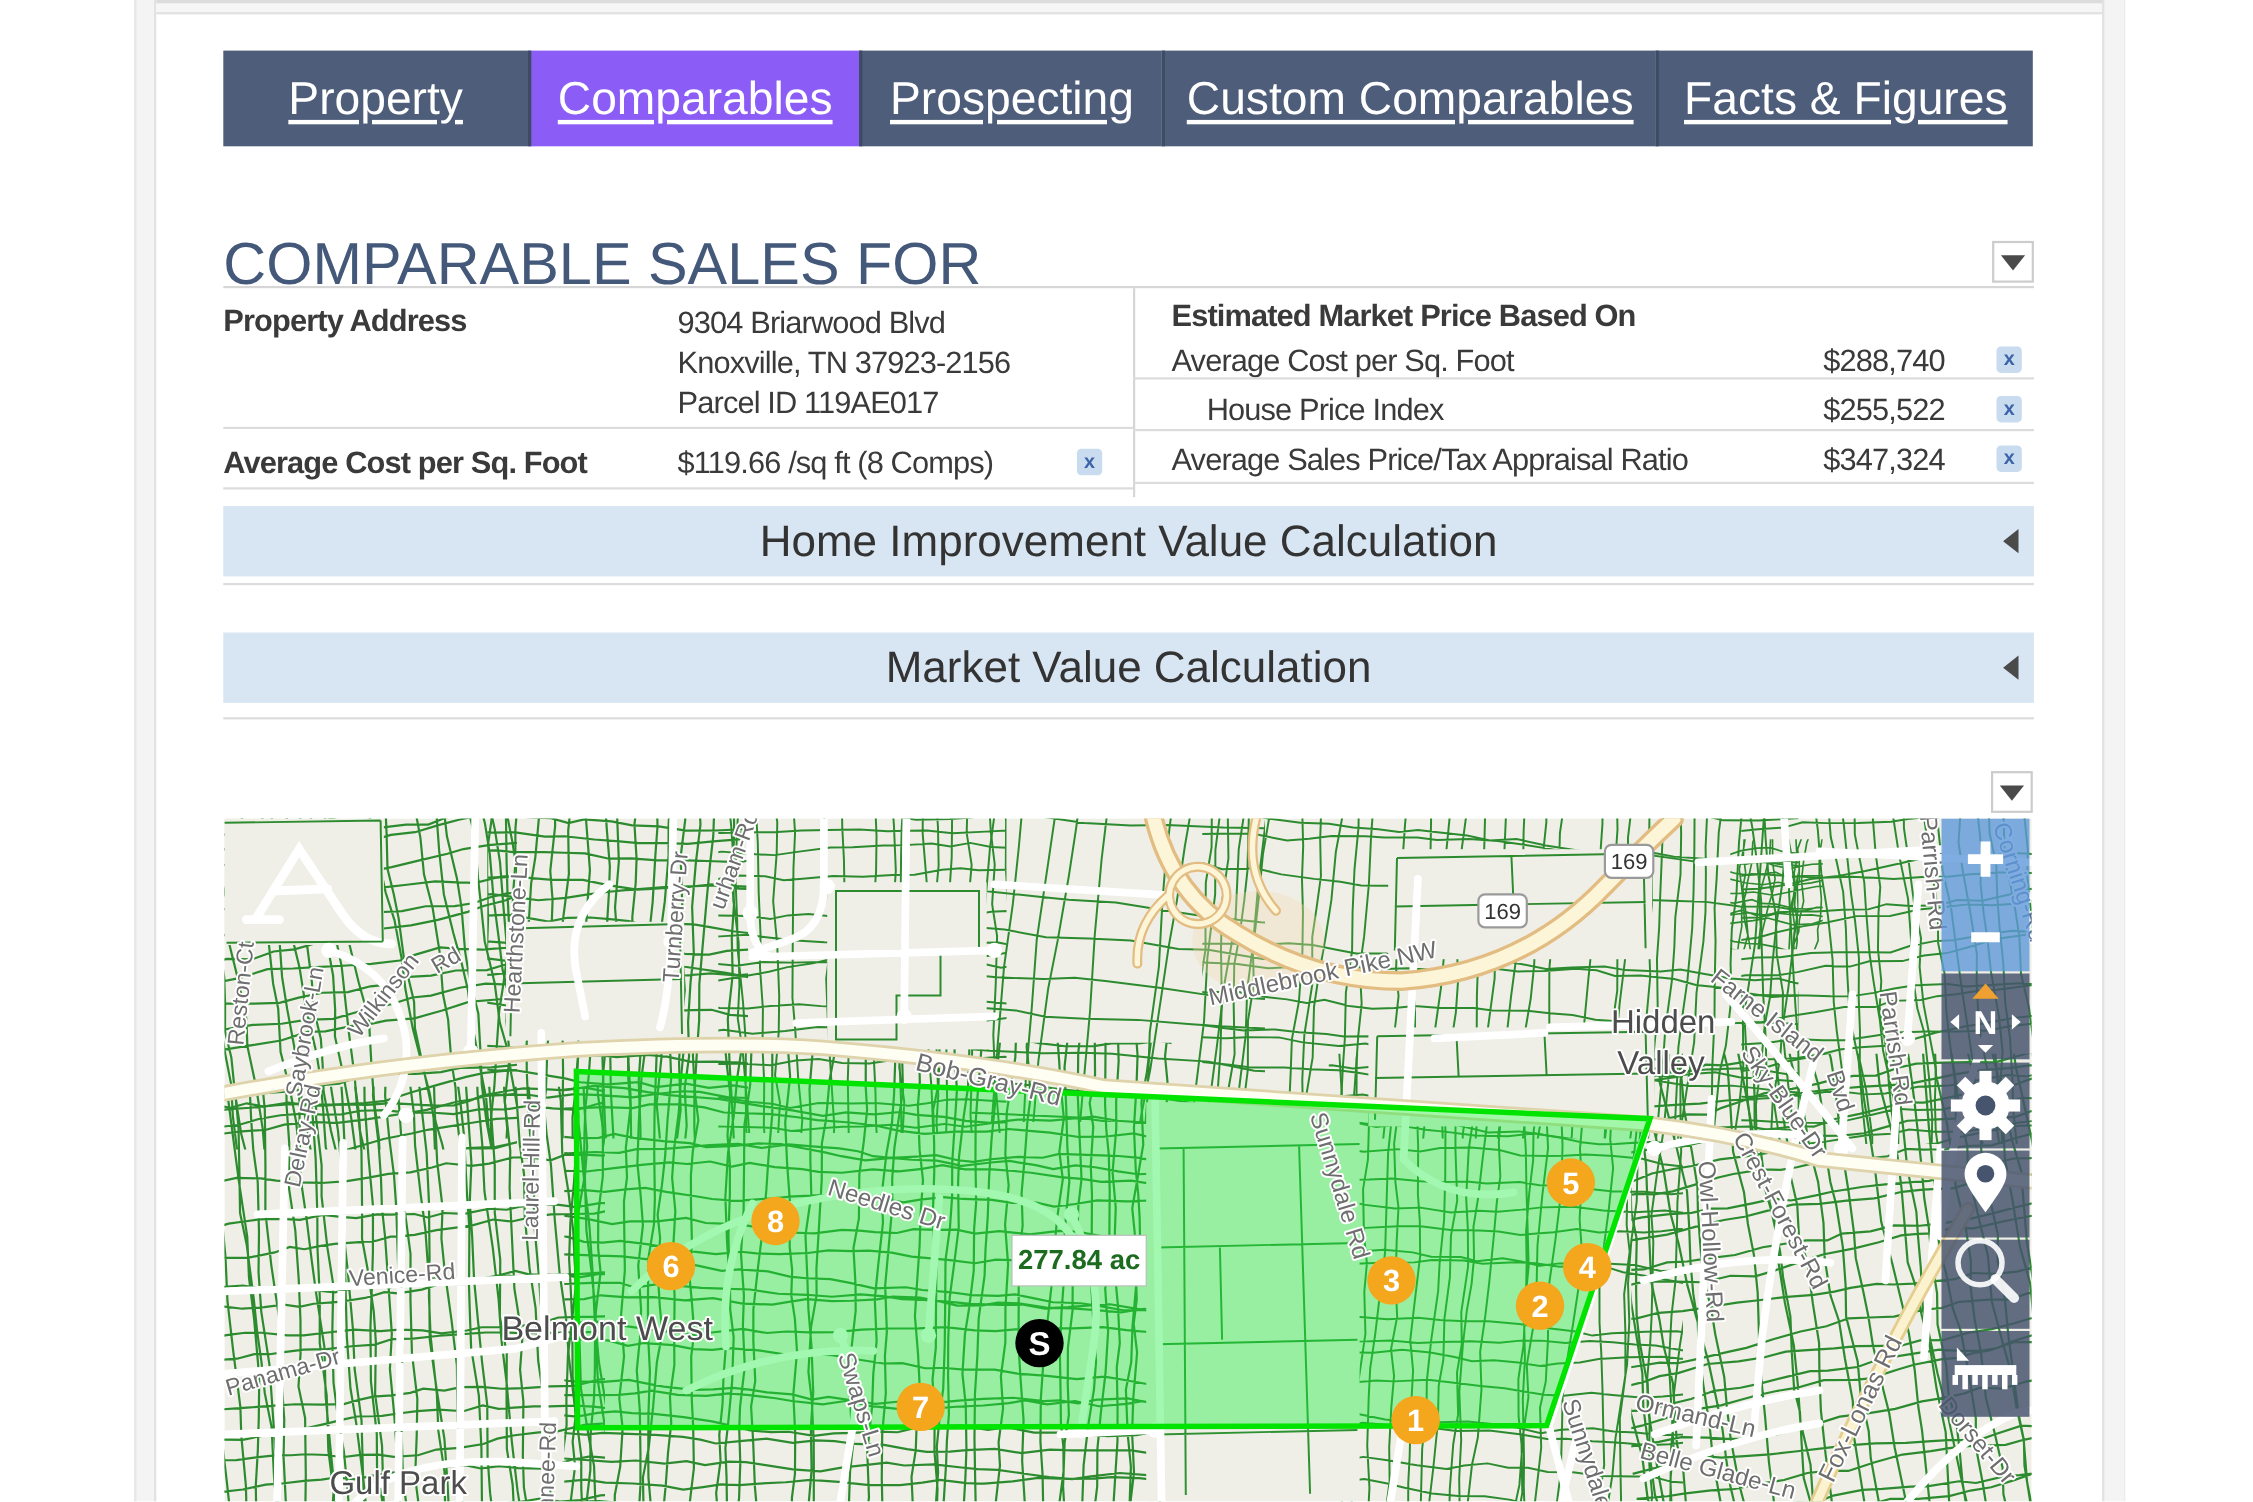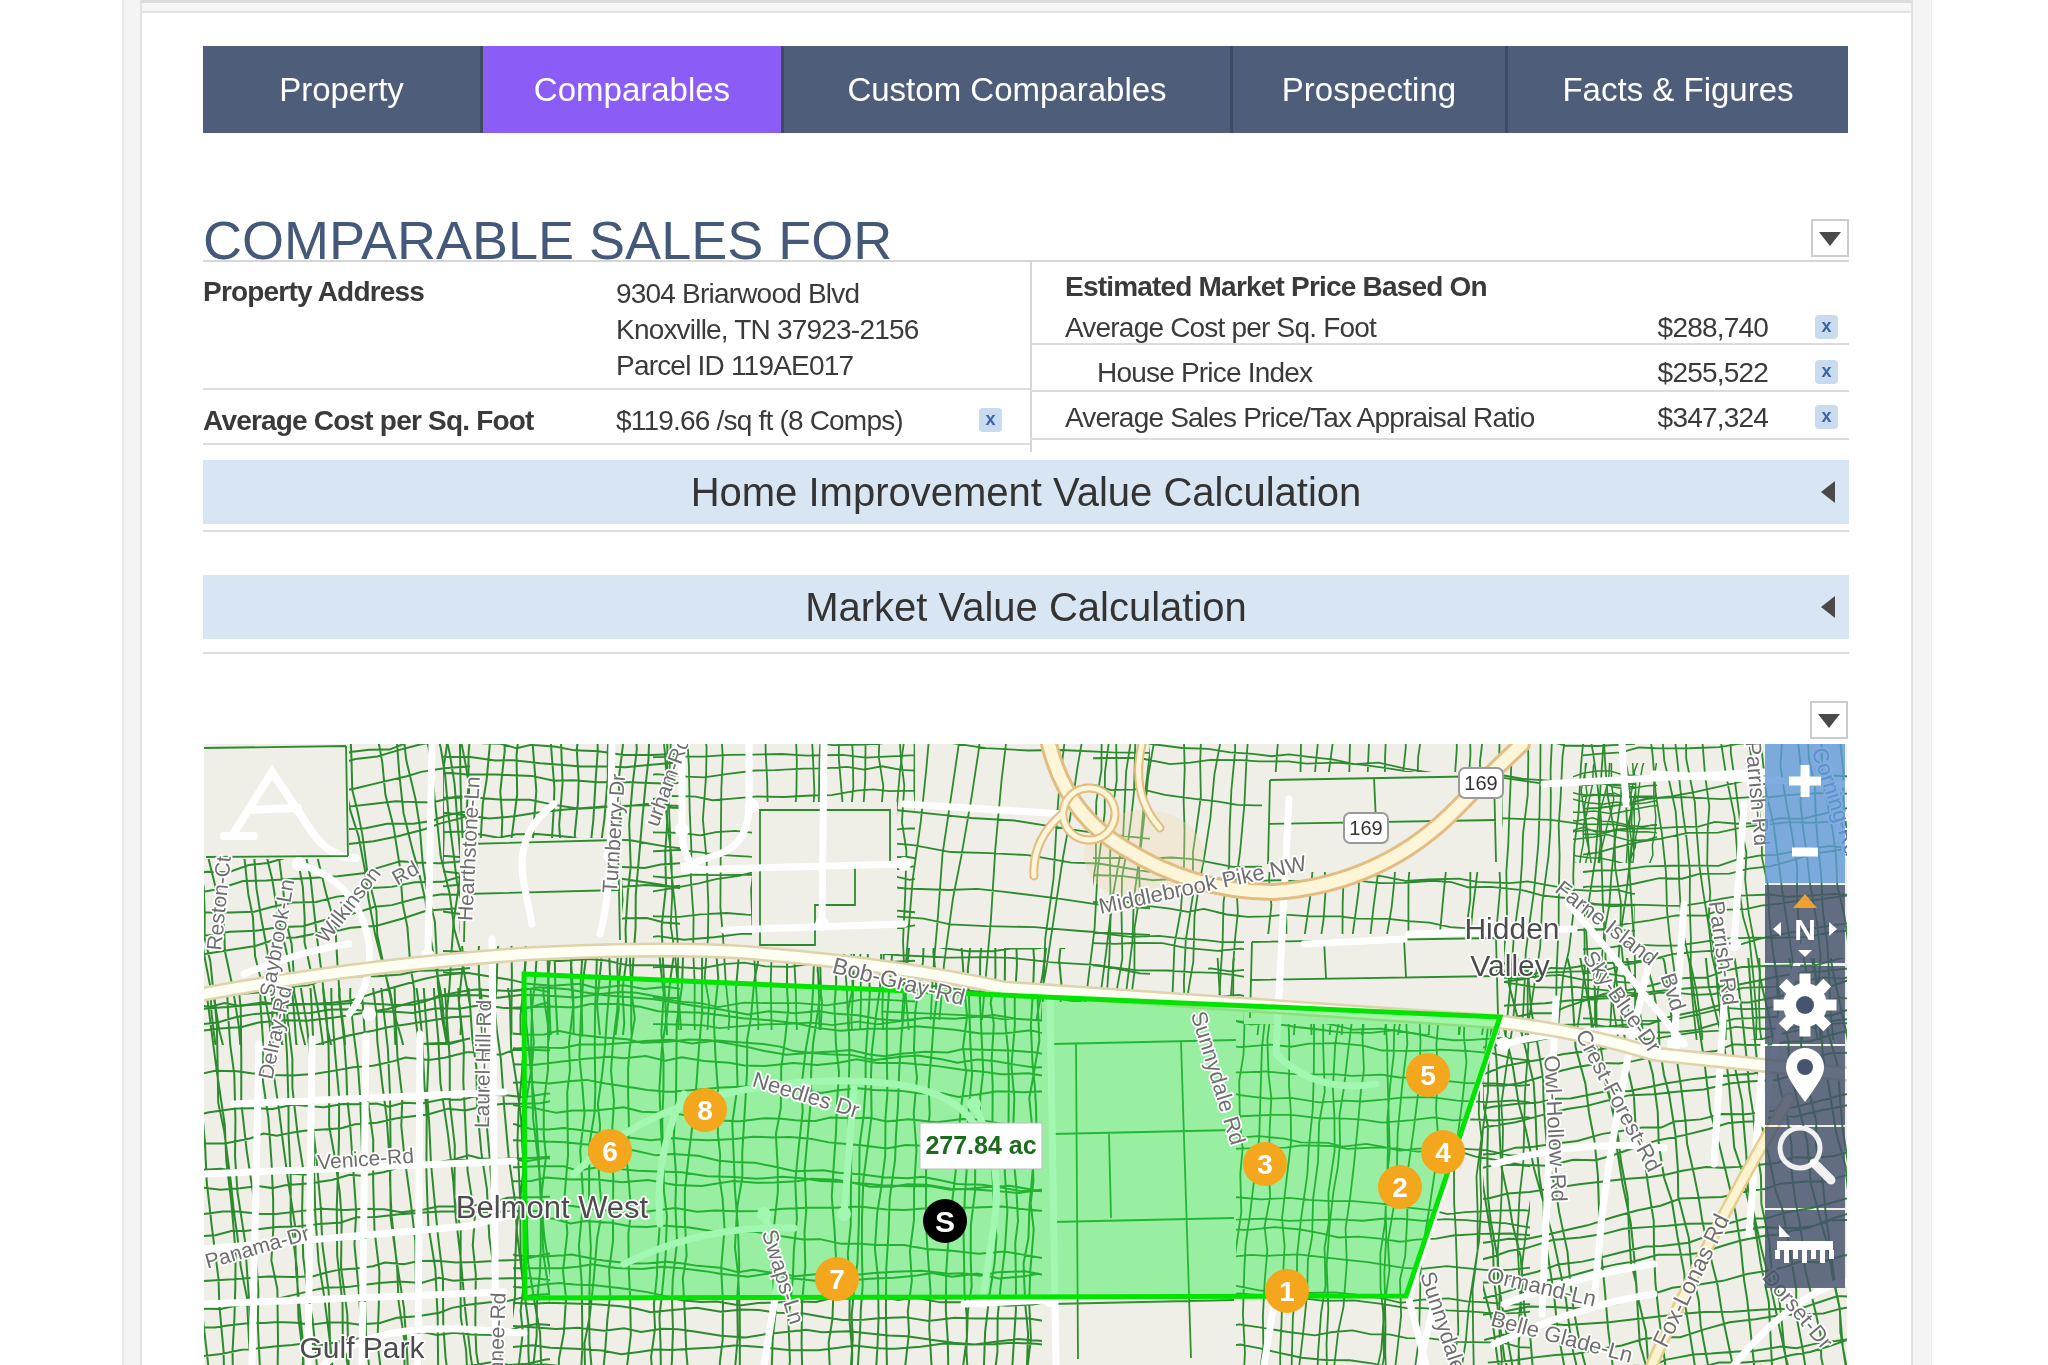--- a/index.html
+++ b/index.html
@@ -3,21 +3,21 @@
 <style>
 *{margin:0;padding:0;box-sizing:border-box}
 html,body{width:2048px;height:1365px;background:#fff;font-family:"Liberation Sans",sans-serif;overflow:hidden;position:relative}
 .abs{position:absolute}
 
 .lstrip{left:122px;top:0;width:20px;height:1365px;background:#f4f4f4;border-left:2px solid #e7e7e7;border-right:2px solid #e2e2e2}
 .rstrip{left:1911px;top:0;width:21px;height:1365px;background:#f4f4f4;border-left:2px solid #e2e2e2;border-right:1px solid #ececec}
 .tstrip{left:142px;top:0;width:1769px;height:13px;background:#f6f6f6;border-top:3px solid #dcdcdc;border-bottom:2px solid #e2e2e2}
 
 .nav{left:203px;top:46px;width:1648px;height:87px;display:flex}
-.nav a{display:flex;align-items:center;justify-content:center;background:#4e5d79;color:#fff;font-size:33px;text-underline-offset:5px}
+.nav a{display:flex;align-items:center;justify-content:center;background:#4e5d79;color:#fff;font-size:42px;text-decoration:underline;text-underline-offset:5px}
 .nav a.sel{background:#8b5cf6}
 .nav a+a{border-left:3px solid #3d4b63}
 
 .h1{left:203px;top:209px;font-size:54px;color:#44587a}
 .hrule{left:203px;top:260px;width:1646px;height:0;border-top:2px solid #d6d6d6}
 .ddbtn{width:38px;height:38px;background:#fff;border:2px solid #ccc;display:flex;align-items:center;justify-content:center}
 .ddbtn:after{content:"";width:0;height:0;border:11px solid transparent;border-top:14px solid #4a4a4a;margin-top:13px}
 
 .t{font-size:28px;color:#3a3a3a;letter-spacing:-0.8px}
 .b{font-weight:bold}
@@ -28,22 +28,22 @@
 .bar{left:203px;width:1646px;height:64px;background:#d8e5f2;display:flex;align-items:center;justify-content:center}
 .bar span{font-size:40px;color:#333;text-underline-offset:4px}
 .bar .tri{position:absolute;right:14px;width:0;height:0;border:11px solid transparent;border-right:14px solid #4a4a4a;border-left:none}
 </style></head><body>
 <div class="abs lstrip"></div>
 <div class="abs rstrip"></div>
 <div class="abs tstrip"></div>
 <div class="abs nav">
   <a style="width:277px">Property</a>
     <a class="sel" style="width:301px">Comparables</a>
+    <a style="width:275px">Prospecting</a>
     <a style="width:449px">Custom Comparables</a>
-    <a style="width:275px">Prospecting</a>
     <a style="width:343px">Facts &amp; Figures</a>
 </div>
 <div class="abs h1">COMPARABLE SALES FOR</div>
 <div class="abs ddbtn" style="left:1811px;top:219px"></div>
 <div class="abs hrule"></div>
 
 <div class="abs t b" style="left:203px;top:276px">Property Address</div>
 <div class="abs t" style="left:616px;top:276px;line-height:36px">9304 Briarwood Blvd<br>Knoxville, TN 37923-2156<br>Parcel ID 119AE017</div>
 <div class="abs hl" style="left:203px;top:388px;width:827px"></div>
 <div class="abs t b" style="left:203px;top:405px">Average Cost per Sq. Foot</div>

